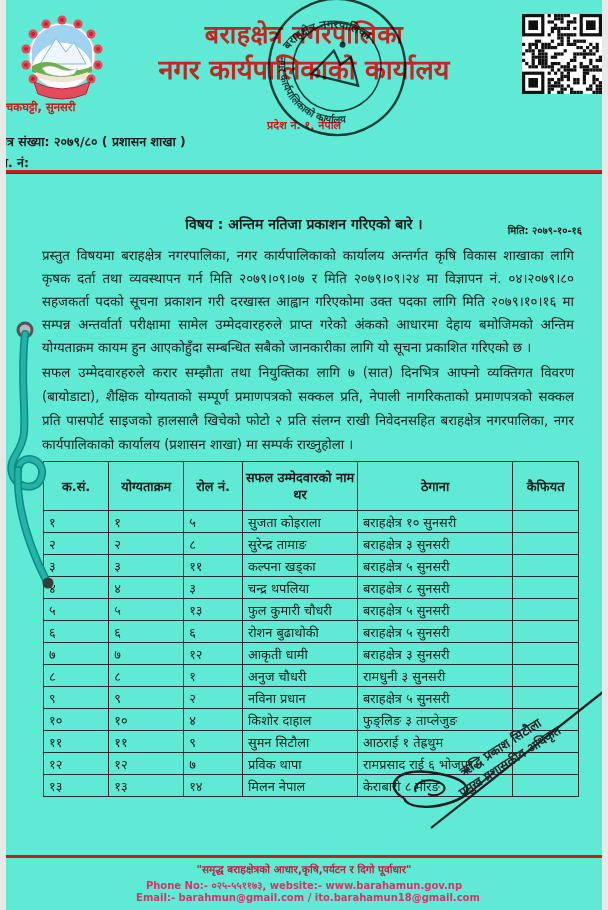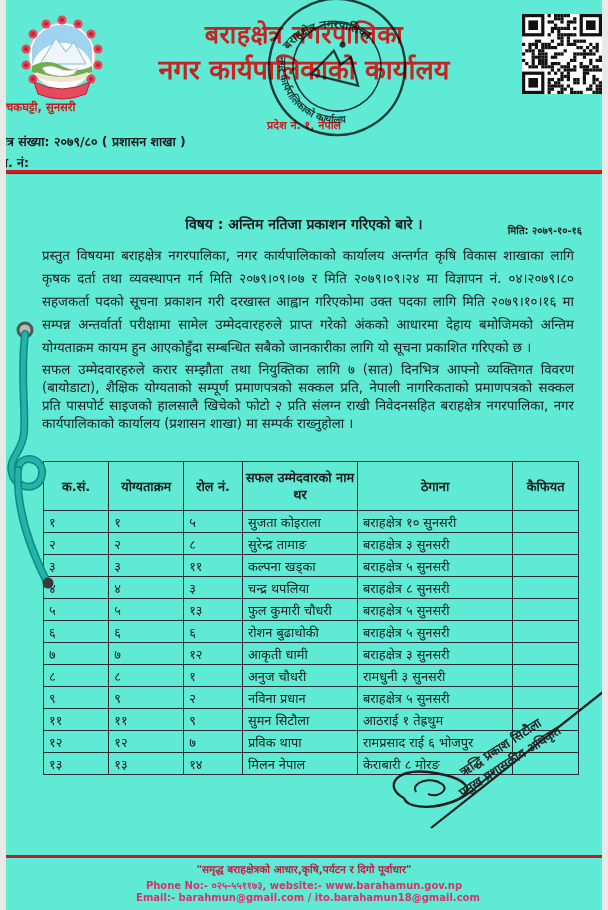--- a/index.html
+++ b/index.html
@@ -27,21 +27,21 @@
   .ch-no{position:absolute; top:154px; left:-6px; font-size:12.5px; font-weight:bold;}
   .red-rule{position:absolute; top:170px; left:0; width:608px; height:3px;
     background:#cc1d1d; border-bottom:1px solid #9e1414;}
   .date-line{position:absolute; top:190px; right:20px; font-size:10px; font-weight:bold;margin-top:33px;}
   .subject{position:absolute; top:214px; left:0; right:0; text-align:center;
     font-size:14px; font-weight:bold;}
   
   .para{position:absolute; left:36px; right:28px; text-align:justify;
     font-size:13.3px; line-height:23px; font-weight:500;}
   .para1{top:244px;}
-  .para2{top:361px; line-height:18px;}
+  .para2{top:361px; line-height:24px;}
   
   table.results{position:absolute; top:461px; left:37px; width:536px;
     border-collapse:collapse; table-layout:fixed;}
   table.results th, table.results td{
     border:1.4px solid #2b2b2b; font-size:12.8px; padding:0 5px;
     overflow:hidden; white-space:nowrap;}
   table.results th{height:48px; font-weight:bold; text-align:center;
     white-space:normal; line-height:17px; padding:0 2px;}
   table.results td{height:21px; text-align:left; font-weight:500;}
   col.w0{width:12.2%} col.w1{width:14%} col.w2{width:11%}
@@ -447,20 +447,28 @@
         </tr>
         <tr>
           <td class="c0">९</td>
           <td class="c1">९</td>
           <td class="c2">२</td>
           <td class="c3">नविना प्रधान</td>
           <td class="c4">बराहक्षेत्र ५ सुनसरी</td>
           <td class="c5"></td>
         </tr>
         <tr>
+          <td class="c0">१०</td>
+          <td class="c1">१०</td>
+          <td class="c2">४</td>
+          <td class="c3">किशोर दाहाल</td>
+          <td class="c4">फुङ्लिङ ३ ताप्लेजुङ</td>
+          <td class="c5"></td>
+        </tr>
+        <tr>
           <td class="c0">११</td>
           <td class="c1">११</td>
           <td class="c2">९</td>
           <td class="c3">सुमन सिटौला</td>
           <td class="c4">आठराई १ तेह्रथुम</td>
           <td class="c5"></td>
         </tr>
         <tr>
           <td class="c0">१२</td>
           <td class="c1">१२</td>

